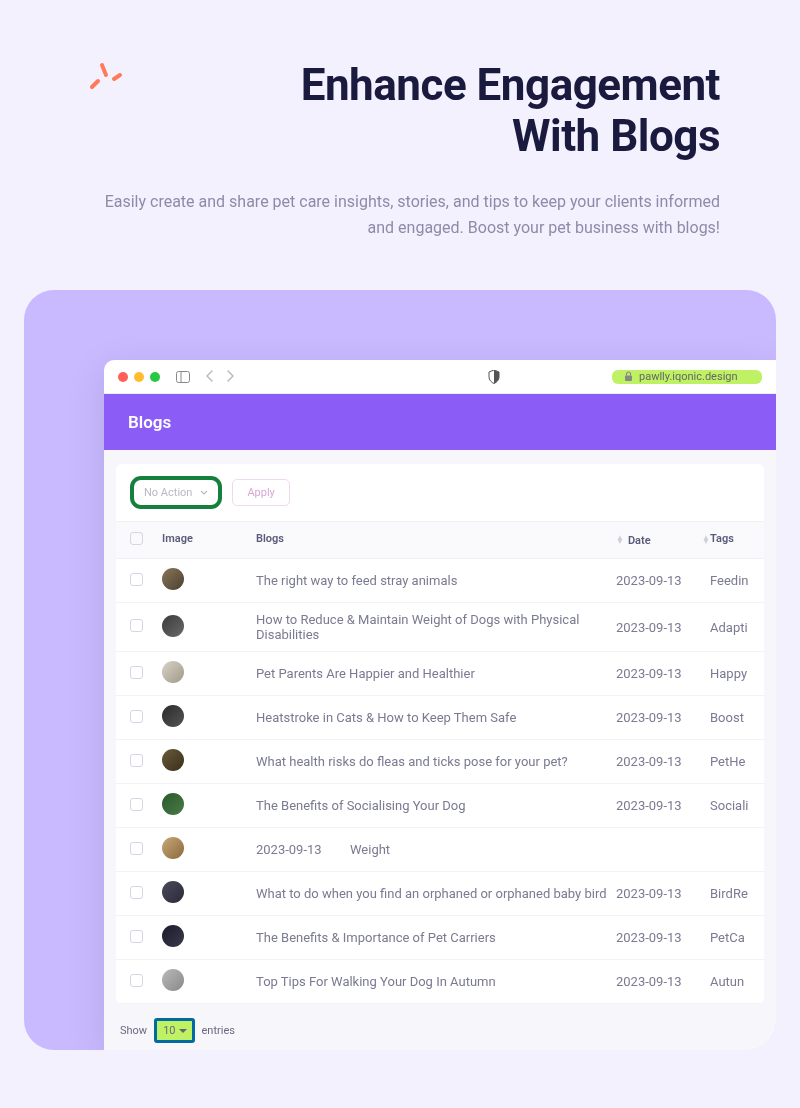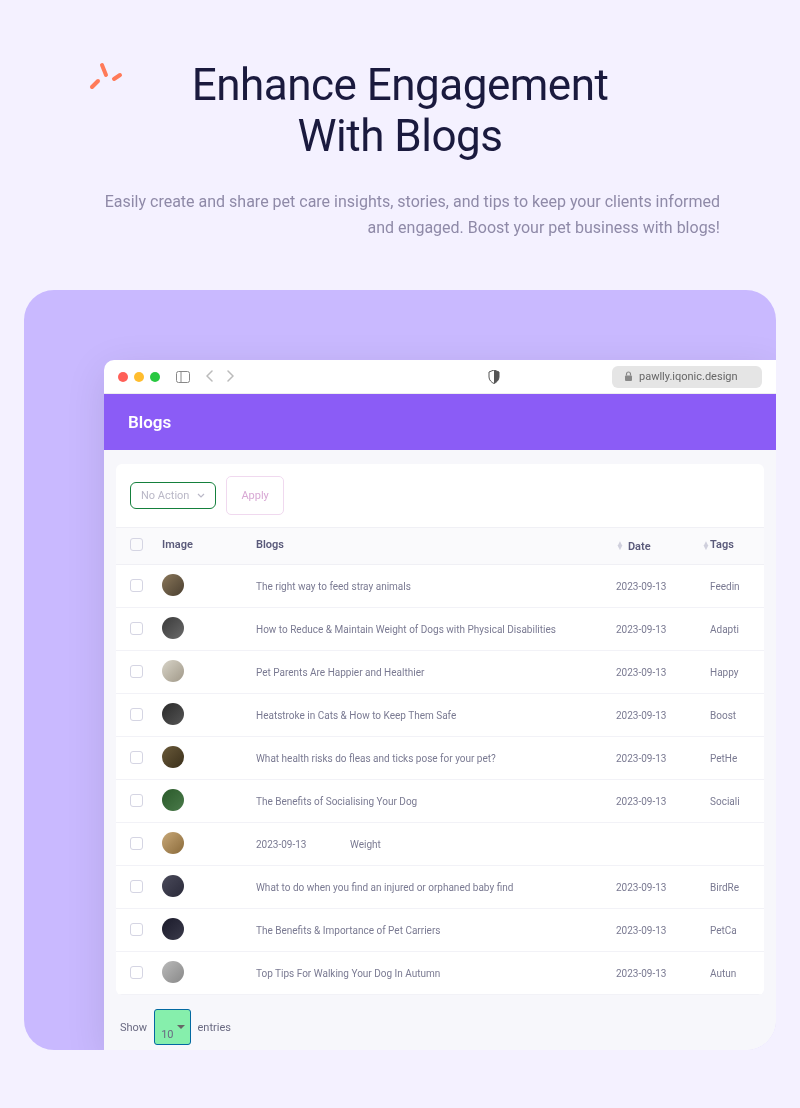--- a/index.html
+++ b/index.html
@@ -16,24 +16,25 @@
   position: relative;
 }
 .spark {
   position: absolute;
   top: 55px;
   left: 88px;
 }
 .spark svg { width: 36px; height: 36px; }
 .hero-title {
   font-size: 44px;
-  font-weight: 400;
+  font-weight: 700;
   color: #1a1a3e;
   line-height: 1.15;
   letter-spacing: -0.5px;
+  text-align: right;
 }
 .hero-sub {
   margin-top: 28px;
   font-size: 16px;
   color: #8f8aa8;
   line-height: 1.6;
   max-width: 640px;
   margin-left: auto;
   margin-right: auto;
   text-align: right;
@@ -64,23 +65,23 @@
 }
 .traffic { display: flex; gap: 6px; }
 .traffic span { width: 10px; height: 10px; border-radius: 50%; display: block; }
 .tr-r { background: #ff5f57; }
 .tr-y { background: #ffbd2e; }
 .tr-g { background: #28c840; }
 .bb-ico { color: #888; font-size: 14px; display: flex; align-items: center; }
 .bb-nav { display: flex; gap: 12px; color: #bbb; }
 .bb-spacer { flex: 1; }
 .url-bar {
-  background: #e5e5e5;
+  background: #bef264;
   border-radius: 6px;
-  height: 22px;
+  height: 14px;
   padding: 0 12px;
   display: flex;
   align-items: center;
   gap: 6px;
   font-size: 11px;
   color: #666;
   min-width: 150px;
 }
 .app-header {
   background: #8b5cf6;
@@ -98,37 +99,37 @@
   border-radius: 6px;
   overflow: hidden;
 }
 .toolbar {
   padding: 12px 14px;
   display: flex;
   gap: 10px;
   align-items: center;
 }
 .select-fake {
-  border: 1px solid #15803d;
-  border-radius: 6px;
+  border: 4px solid #15803d;
+  border-radius: 11px;
   padding: 6px 10px;
   font-size: 11px;
   color: #bab8c7;
   display: flex;
   align-items: center;
   gap: 8px;
   background: #fff;
   justify-content: space-between;
 }
 .apply-btn {
   background: #fff;
   border: 1px solid #f0d9ef;
   color: #d8a8d4;
   font-size: 11px;
-  padding: 12px 14px;
+  padding: 6px 14px;
   border-radius: 5px;
 }
 .thead {
   display: flex;
   background: #fafafc;
   border-top: 1px solid #f0f0f5;
   border-bottom: 1px solid #f0f0f5;
   padding: 10px 14px;
   font-size: 11px;
   font-weight: 600;
@@ -138,21 +139,21 @@
 .col-img { width: 94px; }
 .col-title { flex: 1; }
 .col-date { width: 94px; display: flex; align-items: center; gap: 4px; }
 .col-tags { width: 40px; }
 .sort-ico { color: #d0d0dd; font-size: 8px; line-height: 0.6; display: flex; flex-direction: column; }
 .trow {
   display: flex;
   align-items: center;
   padding: 9px 14px;
   border-bottom: 1px solid #f2f2f7;
-  font-size: 10px;
+  font-size: 13px;
   color: #7a7a92;
 }
 .cb {
   width: 13px;
   height: 13px;
   border: 1.5px solid #d5d5e3;
   border-radius: 3px;
   display: inline-block;
 }
 .thumb {
@@ -173,26 +174,26 @@
 .th10 { background: linear-gradient(135deg, #bababa, #888); }
 .pager {
   padding: 14px 4px 0;
   font-size: 11px;
   color: #6a6a82;
   display: flex;
   align-items: center;
   gap: 7px;
 }
 .sel-sm {
-  border: 1px solid #0369a1;
+  border: 3px solid #0369a1;
   border-radius: 3px;
-  padding: 18px 16px 3px 6px;
+  padding: 3px 16px 3px 6px;
   font-size: 11px;
   position: relative;
-  background: #86efac;
+  background: #bef264;
 }
 .sel-sm::after {
   content: "";
   position: absolute;
   right: 5px;
   top: 50%;
   margin-top: -2px;
   border: 4px solid transparent;
   border-top-color: #666;
 }
@@ -339,21 +340,21 @@
             </div>
             <div class="trow">
               <div class="col-cb"><span class="cb"></span></div>
               <div class="col-img"><span class="thumb th7"></span></div>
               <div class="col-date">2023-09-13</div>
               <div class="col-tags">Weight</div>
             </div>
             <div class="trow">
               <div class="col-cb"><span class="cb"></span></div>
               <div class="col-img"><span class="thumb th8"></span></div>
-              <div class="col-title">What to do when you find an injured or orphaned baby find</div>
+              <div class="col-title">What to do when you find an orphaned or orphaned baby bird</div>
               <div class="col-date">2023-09-13</div>
               <div class="col-tags">BirdRe</div>
             </div>
             <div class="trow">
               <div class="col-cb"><span class="cb"></span></div>
               <div class="col-img"><span class="thumb th9"></span></div>
               <div class="col-title">The Benefits &amp; Importance of Pet Carriers</div>
               <div class="col-date">2023-09-13</div>
               <div class="col-tags">PetCa</div>
             </div>

